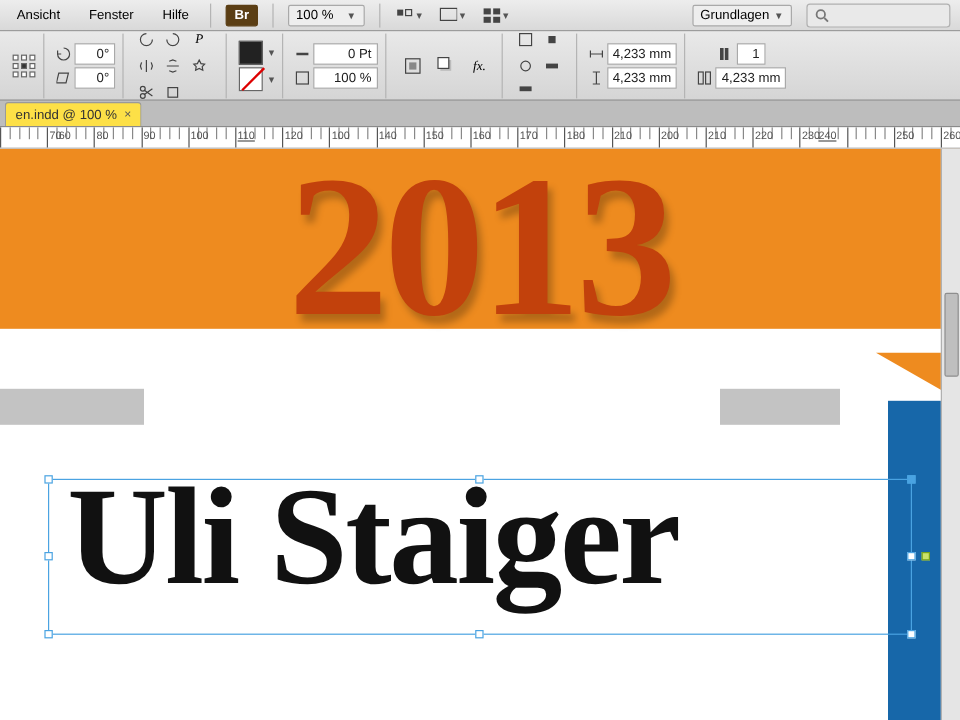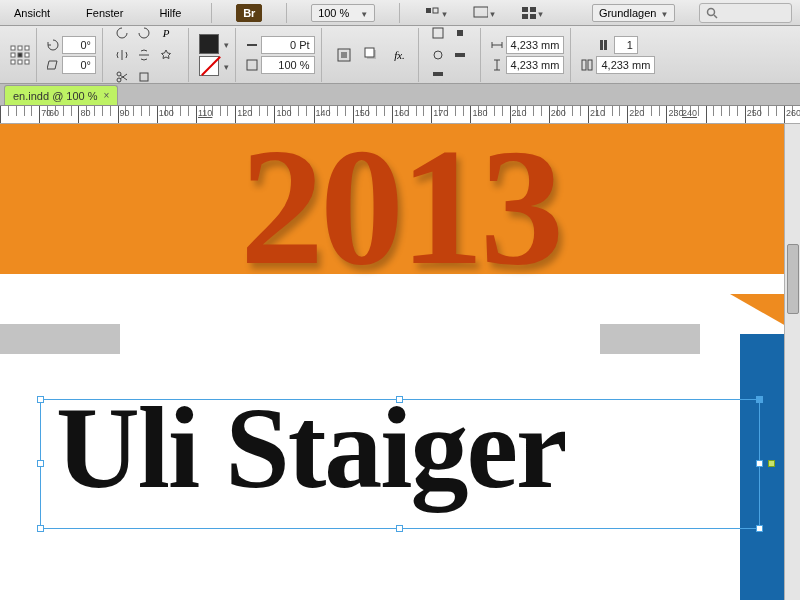--- a/index.html
+++ b/index.html
@@ -11,21 +11,21 @@
     height: 600px;
     overflow: hidden;
     position: relative;
   }
   .menubar {
     height: 26px;
     background: linear-gradient(#ededed,#d9d9d9);
     border-bottom: 1px solid #9c9c9c;
     display: flex;
     align-items: center;
-    gap: 24px;
+    gap: 12px;
     padding: 0 8px;
   }
   .menubar .menu-item { padding: 4px 6px; cursor: default; }
   .menubar .sep { width:1px; height:20px; background:#b4b4b4; }
   .pill {
     border:1px solid #a9a9a9; background:#eee; border-radius:2px;
     height: 18px; display:flex; align-items:center; padding:0 6px;
     gap:4px;
   }
   .pill .tri::after { content:"▼"; font-size:8px; color:#555; }
@@ -78,21 +78,21 @@
     content:""; position:absolute; left:-2px; top:8px; width:26px; height:2px;
     background:#d00; transform:rotate(-45deg);
   }
   .tri-drop::after { content:"▾"; font-size:9px; color:#555; margin-left:2px; }
 
   .doc-tab-strip {
     height:22px; background:#bdbdbd; border-bottom:1px solid #8a8a8a;
     display:flex; align-items:flex-end; padding-left:4px;
   }
   .doc-tab {
-    background:#bef264; border:1px solid #9a9a9a; border-bottom:none;
+    background:#fde047; border:1px solid #9a9a9a; border-bottom:none;
     border-radius:3px 3px 0 0; height:20px; padding:0 8px;
     display:flex; align-items:center; gap:6px; font-size:11px; color:#333;
   }
   .doc-tab .close { font-size:10px; color:#555; }
 
   .ruler-h {
     height:18px; background:#fff; border-bottom:1px solid #aaa;
     position:relative; overflow:hidden;
     font-size:9px; color:#555;
   }

